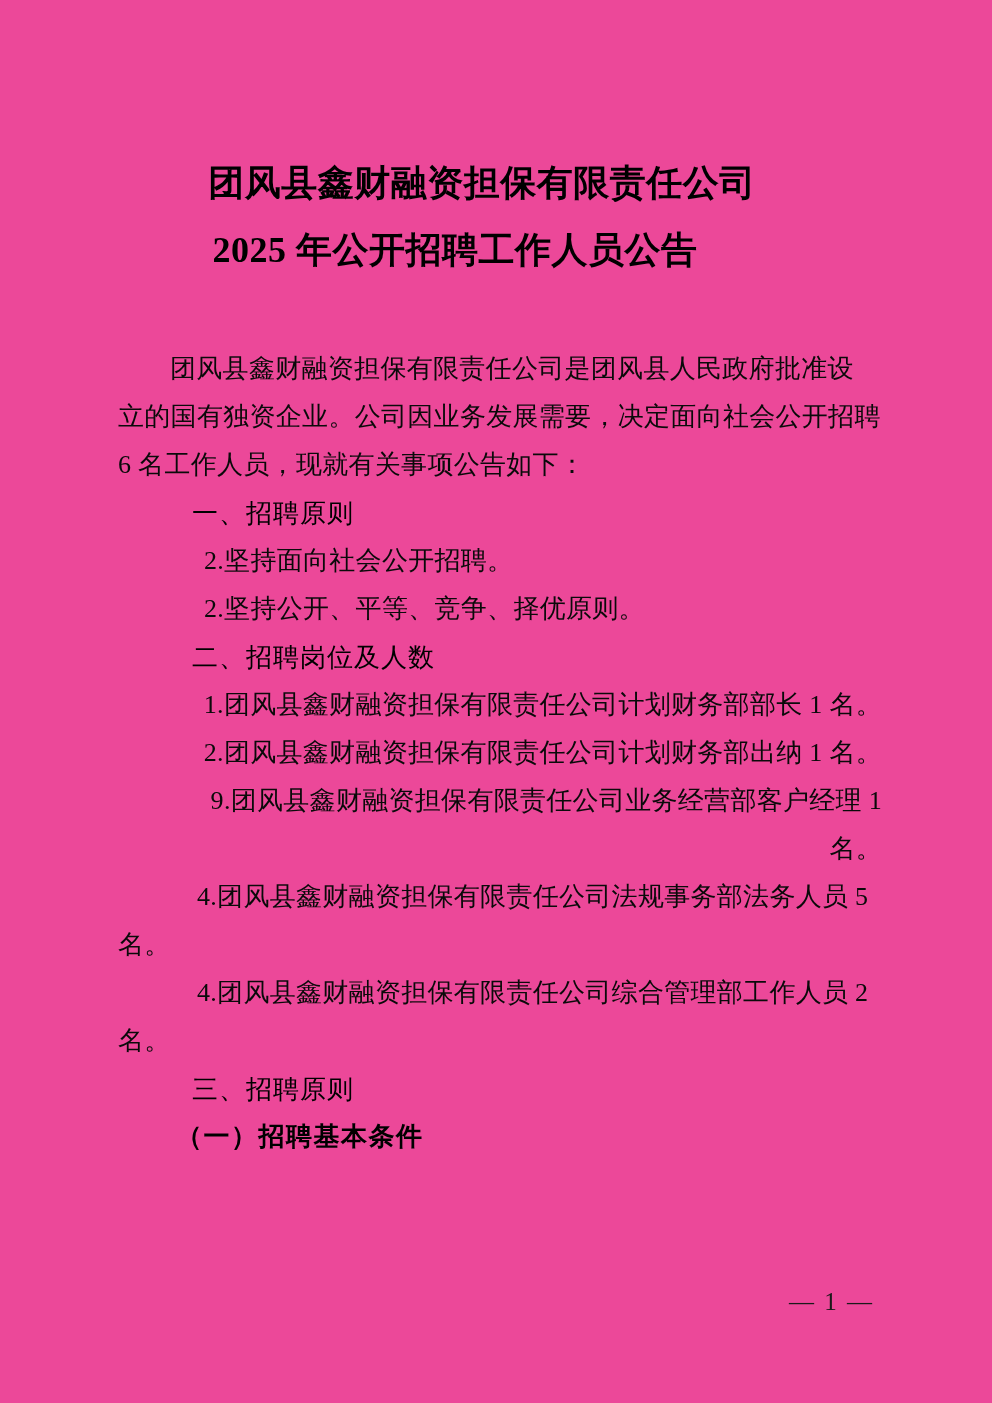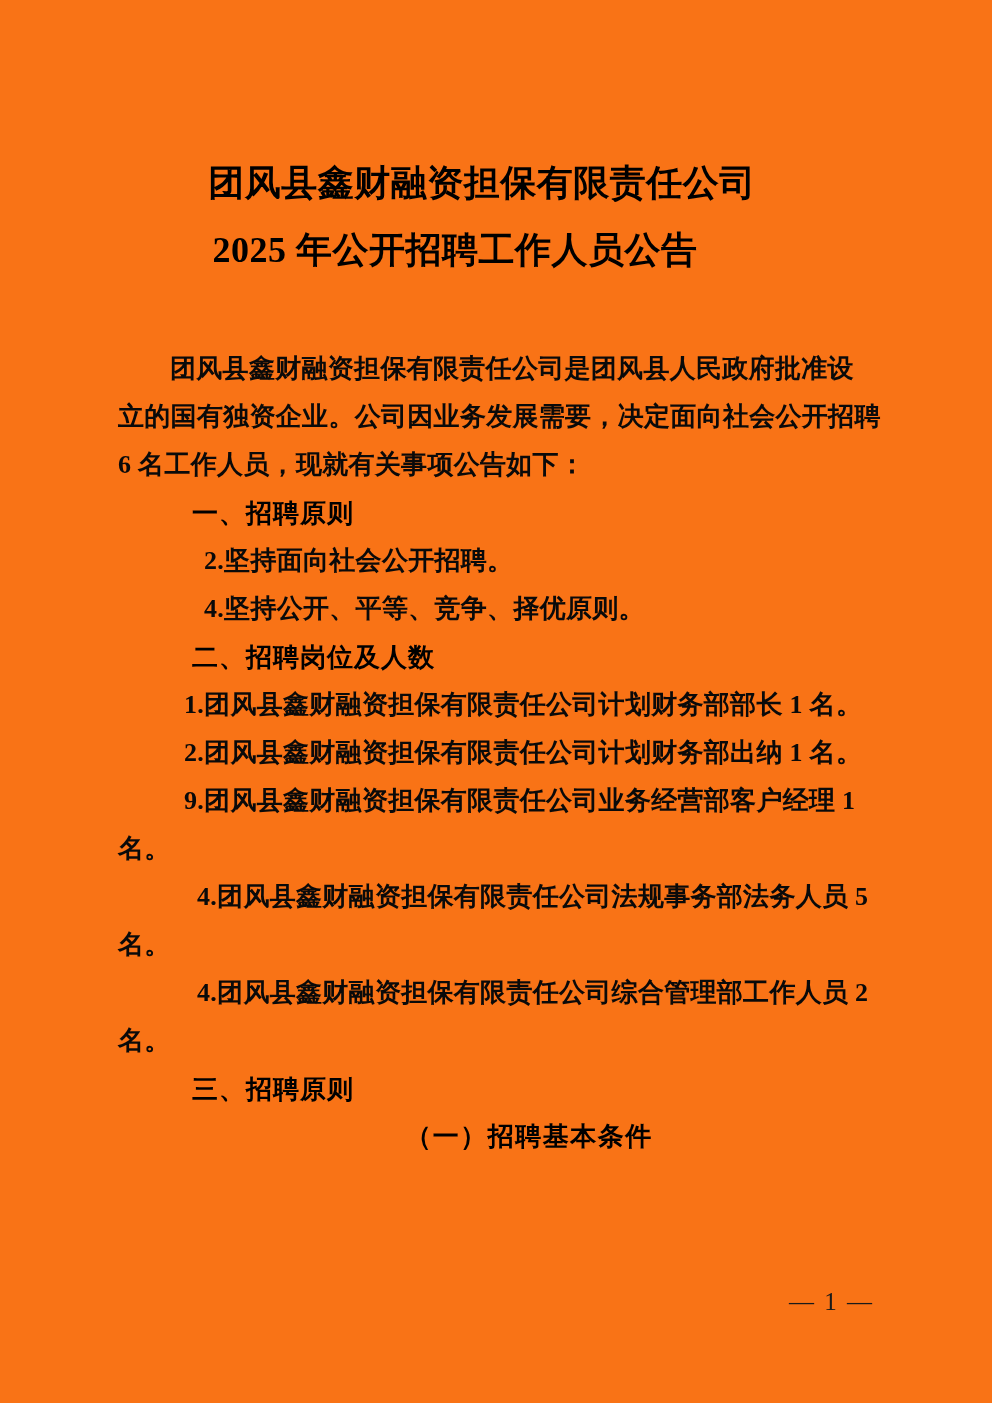--- a/index.html
+++ b/index.html
@@ -4,21 +4,21 @@
 <style>
   html, body {
     margin: 0;
     padding: 0;
     background: #ffffff;
   }
   .page {
     position: relative;
     width: 992px;
     height: 1403px;
-    background: #f97316;
+    background: #ec4899;
     overflow: hidden;
     color: #000000;
   }
   .doc-title {
     position: absolute;
     top: 150px;
     left: 118px;
     width: 764px;
     text-align: center;
     font-family: "Liberation Serif", "DejaVu Serif", serif;
@@ -41,42 +41,40 @@
     font-family: "Liberation Serif", "DejaVu Serif", serif;
     font-size: 26px;
     line-height: 48px;
     letter-spacing: 0.3px;
     color: #0a0a0a;
     text-align: left;
   }
   .para {
     margin: 0;
     white-space: pre-line;
-    font-weight: bold;
   }
   .indent { text-indent: 52px; }
   .h-section {
     font-family: "Liberation Sans", "DejaVu Sans", sans-serif;
-    font-weight: 700;
+    font-weight: 400;
     font-size: 26px;
     letter-spacing: 1px;
     padding-left: 74px;
     color: #000000;
   }
   .item-a { text-indent: 86px; }
-  .item-b { text-indent: 66px; }
+  .item-b { text-indent: 66px; text-align: right; }
   .item-c { text-indent: 79px; }
   .h-sub {
     font-family: "Liberation Serif", "DejaVu Serif", serif;
     font-weight: 700;
     font-size: 26px;
     letter-spacing: 1.5px;
     padding-left: 58px;
     color: #000000;
-    text-align: center;
   }
   .doc-footer {
     position: absolute;
     top: 1288px;
     left: 118px;
     width: 756px;
     text-align: right;
     font-family: "Liberation Serif", "DejaVu Serif", serif;
     font-size: 25px;
     letter-spacing: 2px;
@@ -93,21 +91,21 @@
     <div class="title-line title-line-2">2025 年公开招聘工作人员公告</div>
   </header>
 
   <main class="doc-body">
     <p class="para indent">团风县鑫财融资担保有限责任公司是团风县人民政府批准设
 立的国有独资企业。公司因业务发展需要，决定面向社会公开招聘
 6 名工作人员，现就有关事项公告如下：</p>
 
     <p class="para h-section">一、招聘原则</p>
     <p class="para item-a">2.坚持面向社会公开招聘。</p>
-    <p class="para item-a">4.坚持公开、平等、竞争、择优原则。</p>
+    <p class="para item-a">2.坚持公开、平等、竞争、择优原则。</p>
 
     <p class="para h-section">二、招聘岗位及人数</p>
     <p class="para item-b">1.团风县鑫财融资担保有限责任公司计划财务部部长 1 名。</p>
     <p class="para item-b">2.团风县鑫财融资担保有限责任公司计划财务部出纳 1 名。</p>
     <p class="para item-b">9.团风县鑫财融资担保有限责任公司业务经营部客户经理 1
 名。</p>
     <p class="para item-c">4.团风县鑫财融资担保有限责任公司法规事务部法务人员 5
 名。</p>
     <p class="para item-c">4.团风县鑫财融资担保有限责任公司综合管理部工作人员 2
 名。</p>

